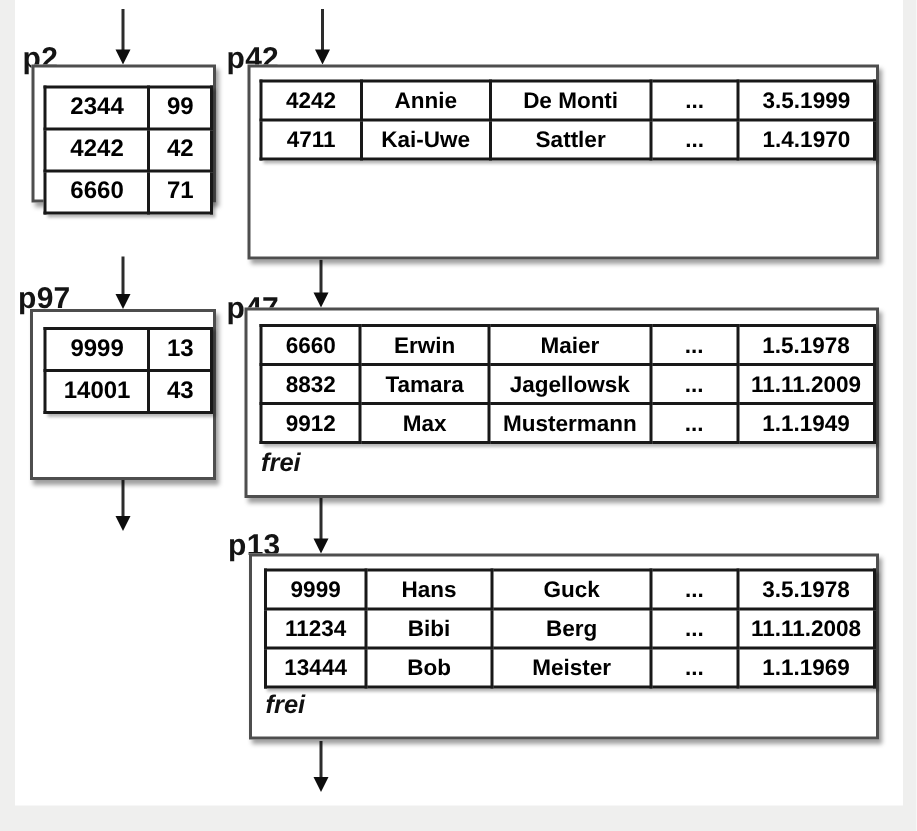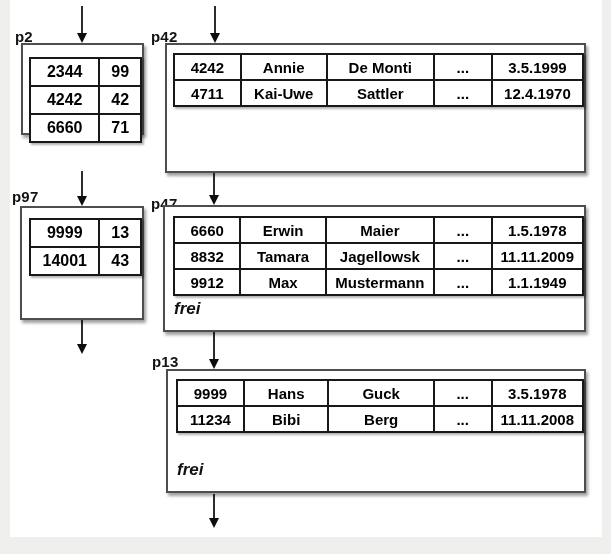--- a/index.html
+++ b/index.html
@@ -6,21 +6,21 @@
   .page {
     position:relative; width:611px; height:554px;
     background:#efefee; overflow:hidden;
     font-family:"Liberation Sans", sans-serif;
   }
   .canvas {
     position:absolute; left:10px; top:0; width:592px; height:537px;
     background:#ffffff;
   }
   .node-label {
-    position:absolute; font-size:15px; font-weight:700; color:#141414;
+    position:absolute; font-size:20px; font-weight:700; color:#141414;
     letter-spacing:0.2px;
   }
   .node-box {
     position:absolute; box-sizing:border-box; background:#ffffff;
     border:2px solid #4e4e4e;
     box-shadow:2px 3px 3px rgba(0,0,0,0.38);
   }
   table.rec {
     position:absolute; border-collapse:collapse; background:#ffffff;
     box-shadow:2px 2px 2px rgba(0,0,0,0.30);
@@ -112,21 +112,21 @@
         <td class="c1">Annie</td>
         <td class="c2">De Monti</td>
         <td class="c3">...</td>
         <td class="c4">3.5.1999</td>
       </tr>
       <tr>
         <td class="c0">4711</td>
         <td class="c1">Kai-Uwe</td>
         <td class="c2">Sattler</td>
         <td class="c3">...</td>
-        <td class="c4">12.4.1970</td>
+        <td class="c4">1.4.1970</td>
       </tr>
     </tbody>
       </table>
   </div>
 
   <div class="node-label" style="left:12px;top:188px">p97</div>
   <div class="node-box" style="left:20px;top:206px;width:124px;height:114px">
     <table class="rec small" style="left:7px;top:10px">
       <tbody>
           <tr>
@@ -182,17 +182,24 @@
         <td class="c3">...</td>
         <td class="c4">3.5.1978</td>
       </tr>
       <tr>
         <td class="c0">11234</td>
         <td class="c1">Bibi</td>
         <td class="c2">Berg</td>
         <td class="c3">...</td>
         <td class="c4">11.11.2008</td>
       </tr>
+      <tr>
+        <td class="c0">13444</td>
+        <td class="c1">Bob</td>
+        <td class="c2">Meister</td>
+        <td class="c3">...</td>
+        <td class="c4">1.1.1969</td>
+      </tr>
     </tbody>
       </table>
     <div class="free-label" style="left:9px;bottom:11px">frei</div>
   </div>
 </div>
 
 </body></html>

